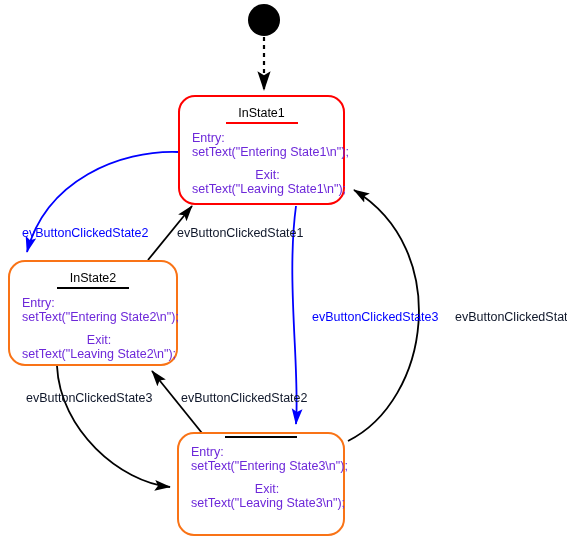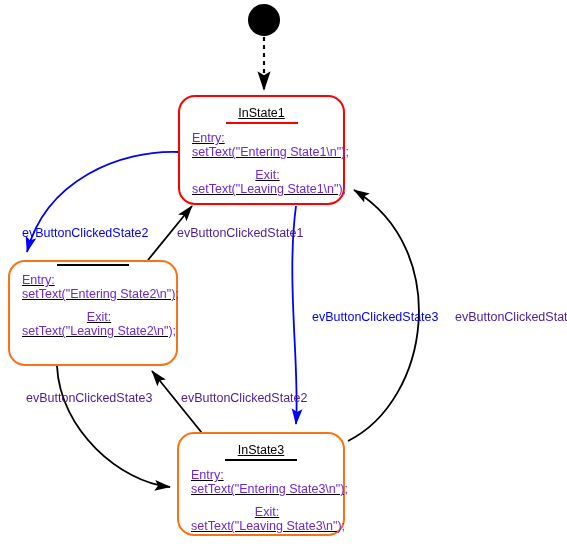--- a/index.html
+++ b/index.html
@@ -23,21 +23,20 @@
     top: 0;
     width: 567px;
     height: 544px;
   }
   .state-node {
     position: absolute;
     box-sizing: border-box;
     background: #ffffff;
     border: 2px solid #f97316;
     border-radius: 17px;
-    text-decoration: underline;
   }
   .state-node.accent {
     border-color: #ff0000;
   }
   .state-title {
     text-align: center;
     font-size: 12.5px;
     color: #000000;
     margin-top: 9px;
     line-height: 14px;
@@ -63,21 +62,21 @@
   }
   .clause:last-child {
     margin-bottom: 0;
     text-align: center;
   }
   .edge-label {
     position: absolute;
     font-size: 12.5px;
     line-height: 14px;
     white-space: nowrap;
-    color: #4c1d95;
+    color: #0f172a;
   }
   .edge-label.accent-blue {
     color: #0000ff;
   }
   .init-node {
     position: absolute;
     border-radius: 50%;
     background: #000000;
   }
 </style>
@@ -125,35 +124,35 @@
         <div>setText("Entering State1\n");</div>
       </div>
       <div class="clause">
         <div>Exit:</div>
         <div>setText("Leaving State1\n");</div>
       </div>
     </div>
   </div>
 
   <div class="state-node" style="left:8px; top:260px; width:170px; height:106px;">
+    <div class="state-title">InState2</div>
     <div class="title-rule"></div>
     <div class="state-body">
       <div class="clause">
         <div>Entry:</div>
         <div>setText("Entering State2\n");</div>
       </div>
       <div class="clause">
         <div>Exit:</div>
         <div>setText("Leaving State2\n");</div>
       </div>
     </div>
   </div>
 
   <div class="state-node" style="left:177px; top:432px; width:168px; height:104px;">
-    <div class="state-title">InState3</div>
     <div class="title-rule"></div>
     <div class="state-body">
       <div class="clause">
         <div>Entry:</div>
         <div>setText("Entering State3\n");</div>
       </div>
       <div class="clause">
         <div>Exit:</div>
         <div>setText("Leaving State3\n");</div>
       </div>

